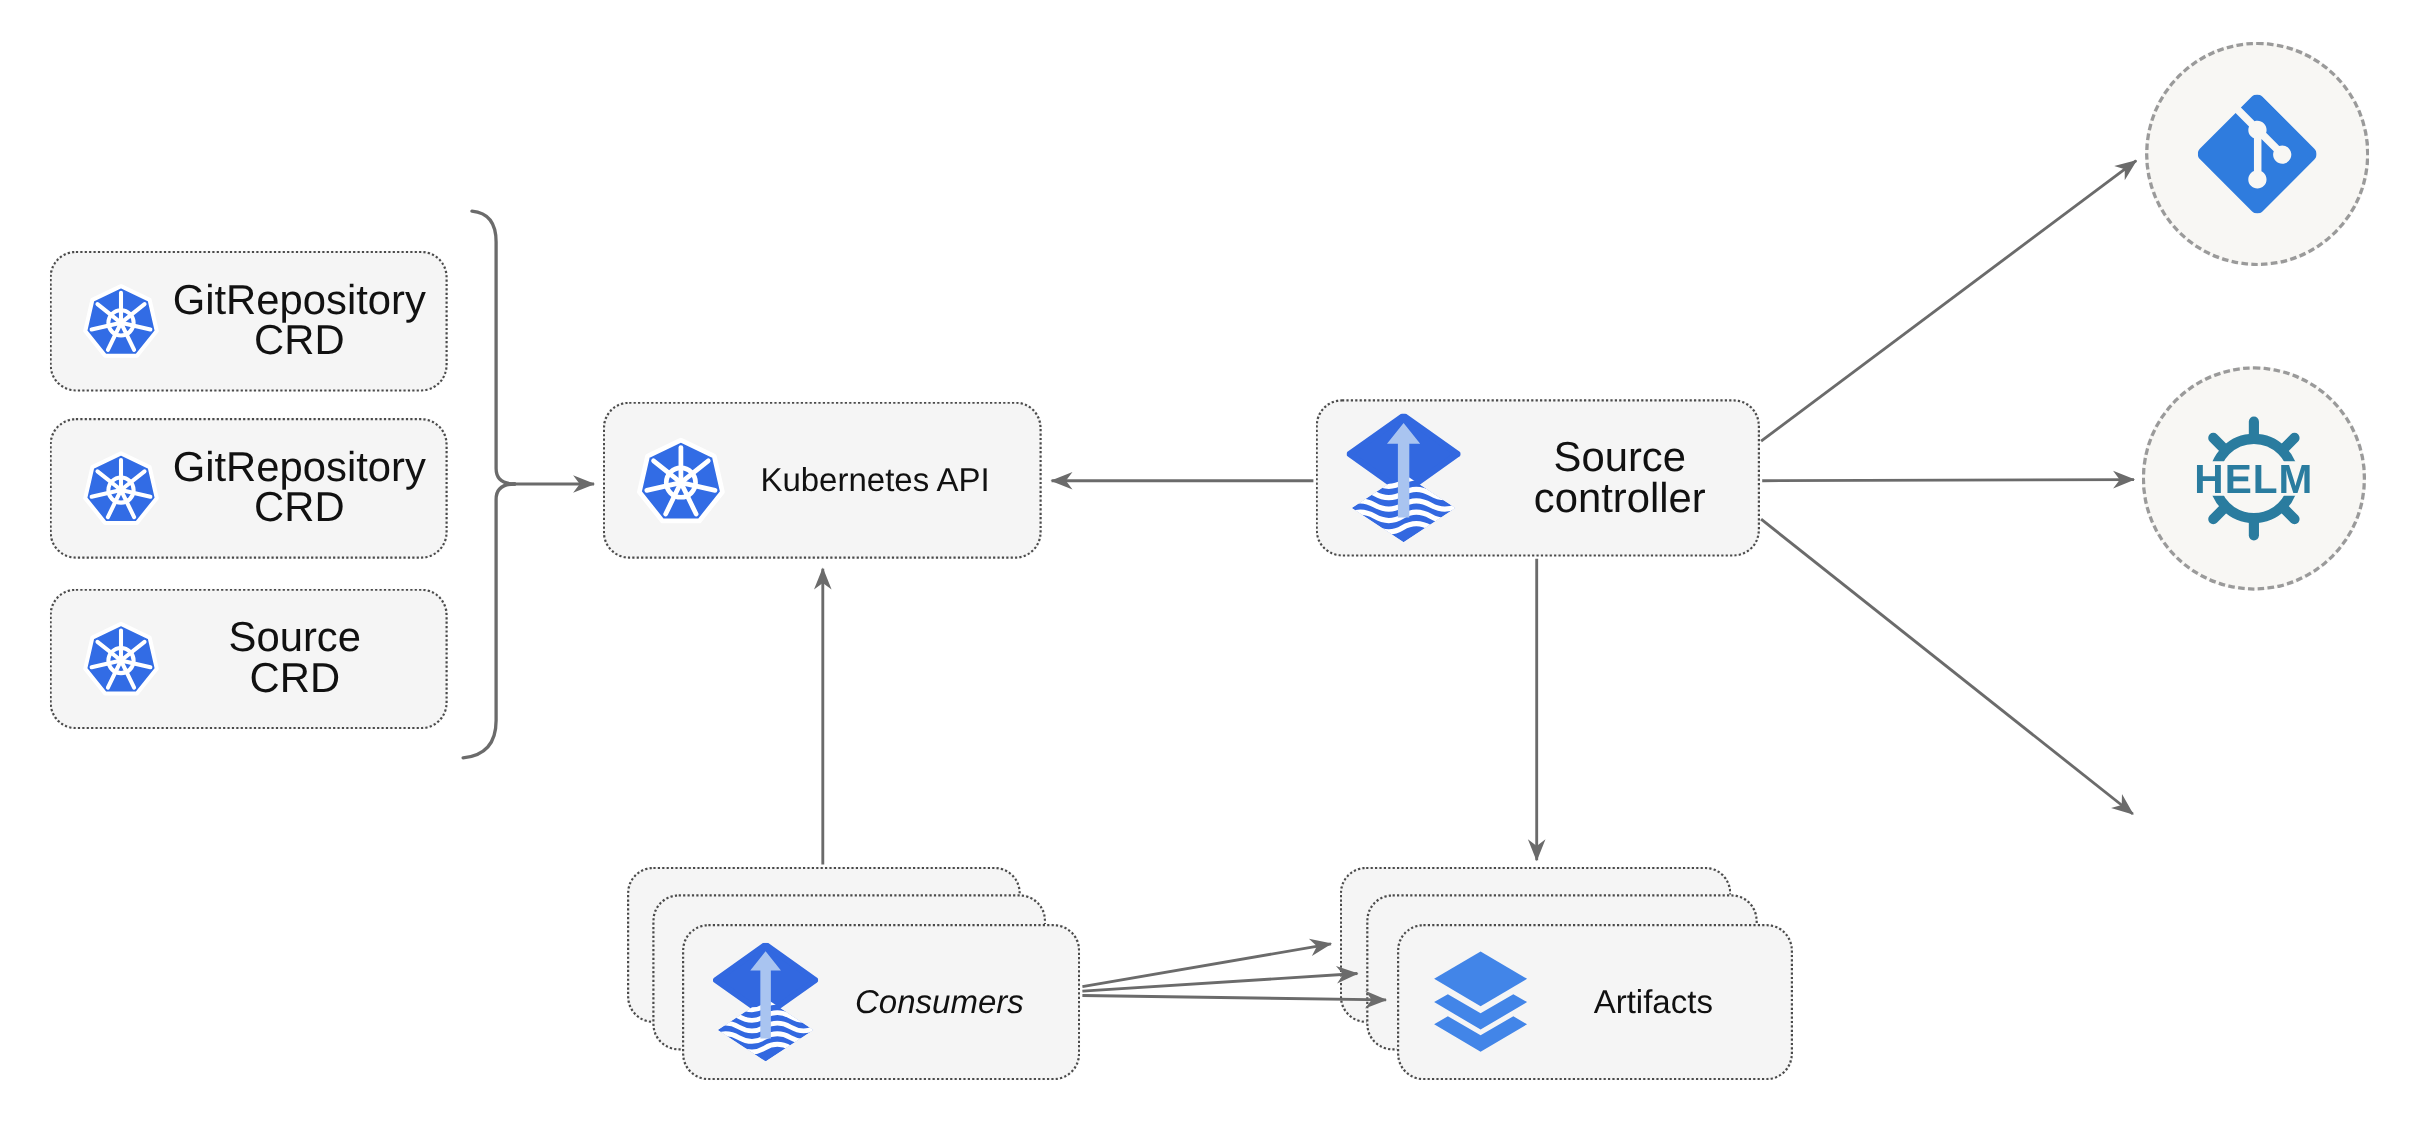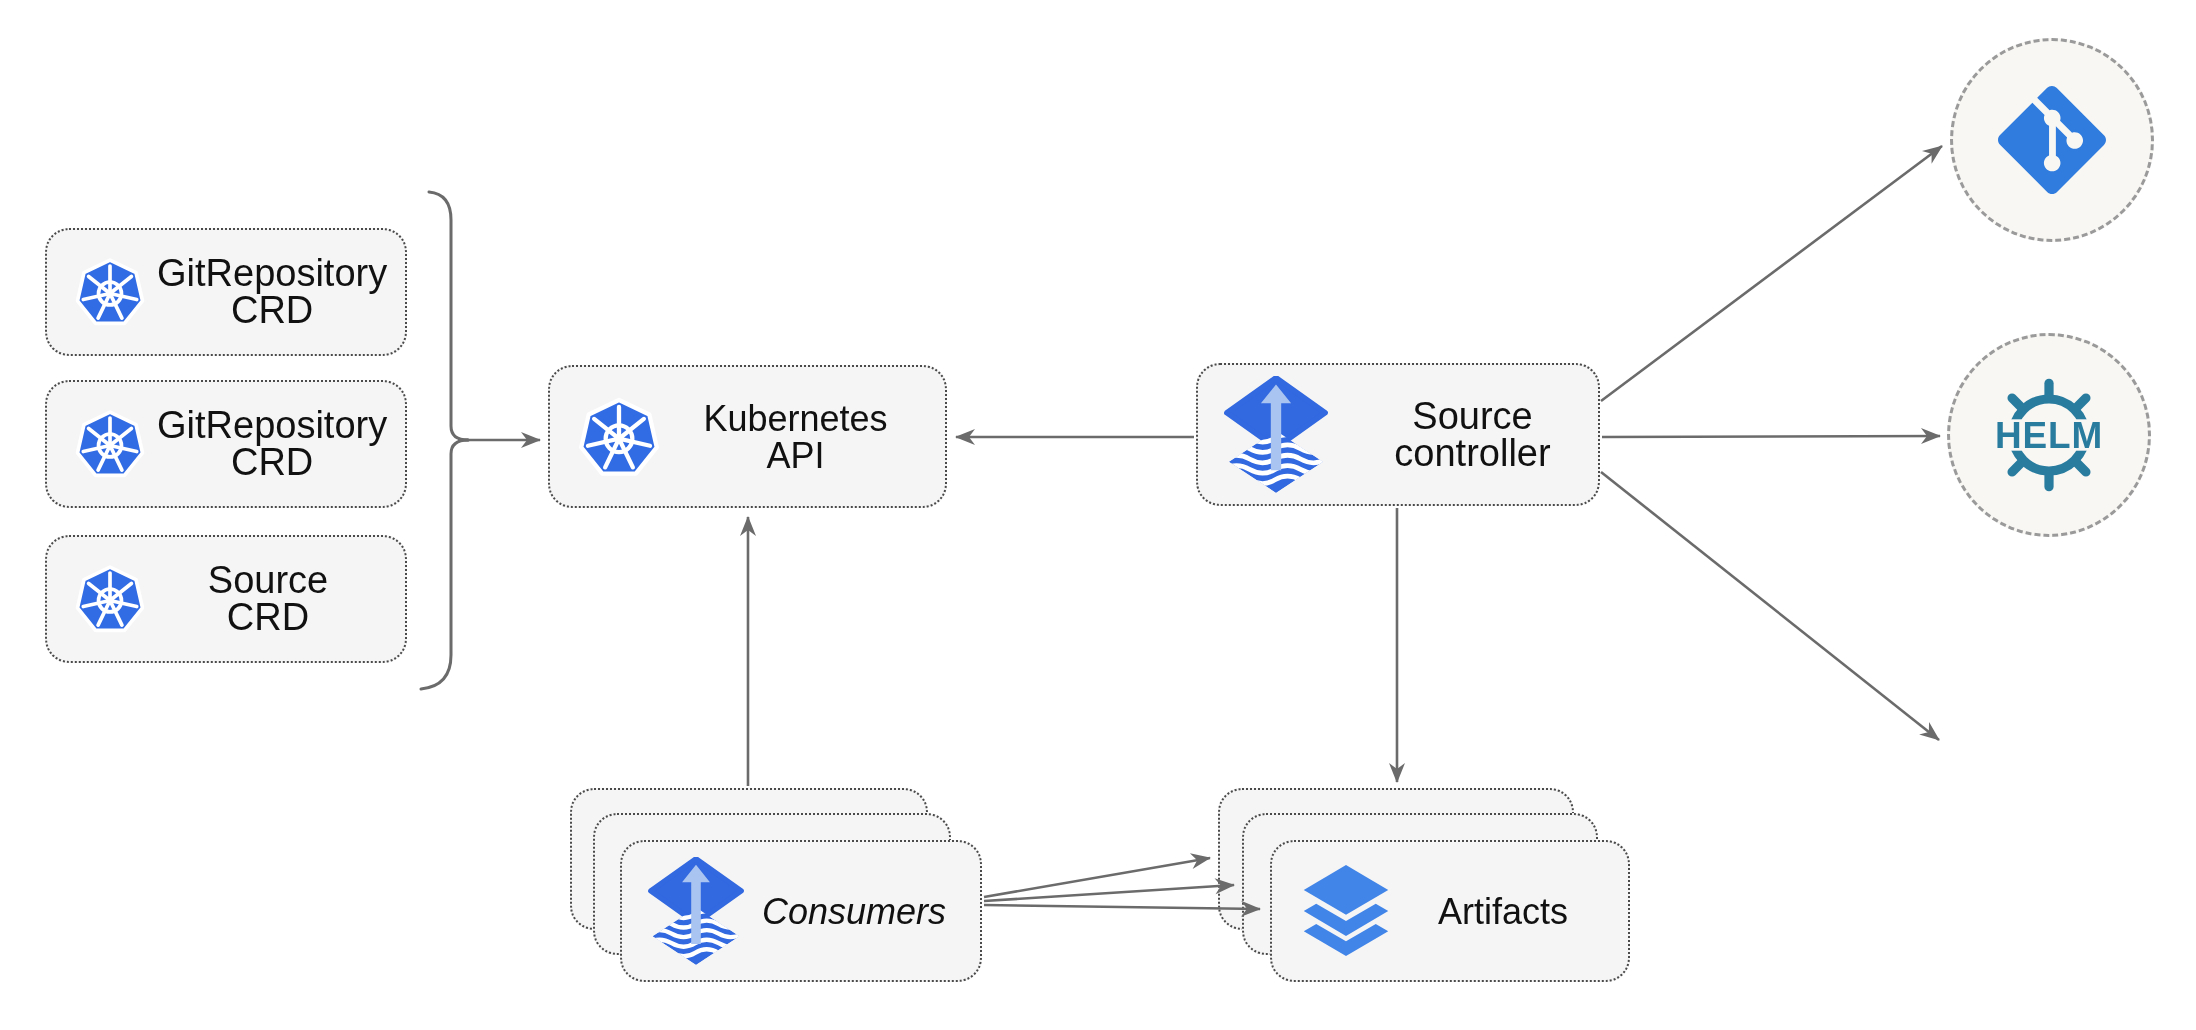--- a/index.html
+++ b/index.html
@@ -11,21 +11,21 @@
   html,body{margin:0;padding:0;background:#fff;}
   .canvas{
     position:relative;width:2196px;height:1030px;background:var(--background);
     font-family:"Liberation Sans",sans-serif;color:var(--text-color);overflow:hidden;
   }
   .node{
     position:absolute;background:var(--node-fill);border:2px dotted var(--node-border);
     border-radius:24px;display:flex;align-items:center;padding:0 26px;box-sizing:border-box;z-index:5;
   }
   .node .label{flex:1;text-align:center;font-size:38px;line-height:37px;}
-  .node .label.single{font-size:36px;}
+  .node .label.single{font-size:30px;}
   .stackbox{
     position:absolute;background:var(--node-fill);border:2px dotted var(--node-border);
     border-radius:24px;box-sizing:border-box;
   }
   .icon{flex:0 0 auto;margin-right:10px;display:block;}
   .circle{
     position:absolute;width:198px;height:198px;border-radius:50%;
     border:3px dashed var(--circle-border);background:var(--circle-fill);
     display:flex;align-items:center;justify-content:center;z-index:5;box-sizing:content-box;text-decoration:underline;
   }

